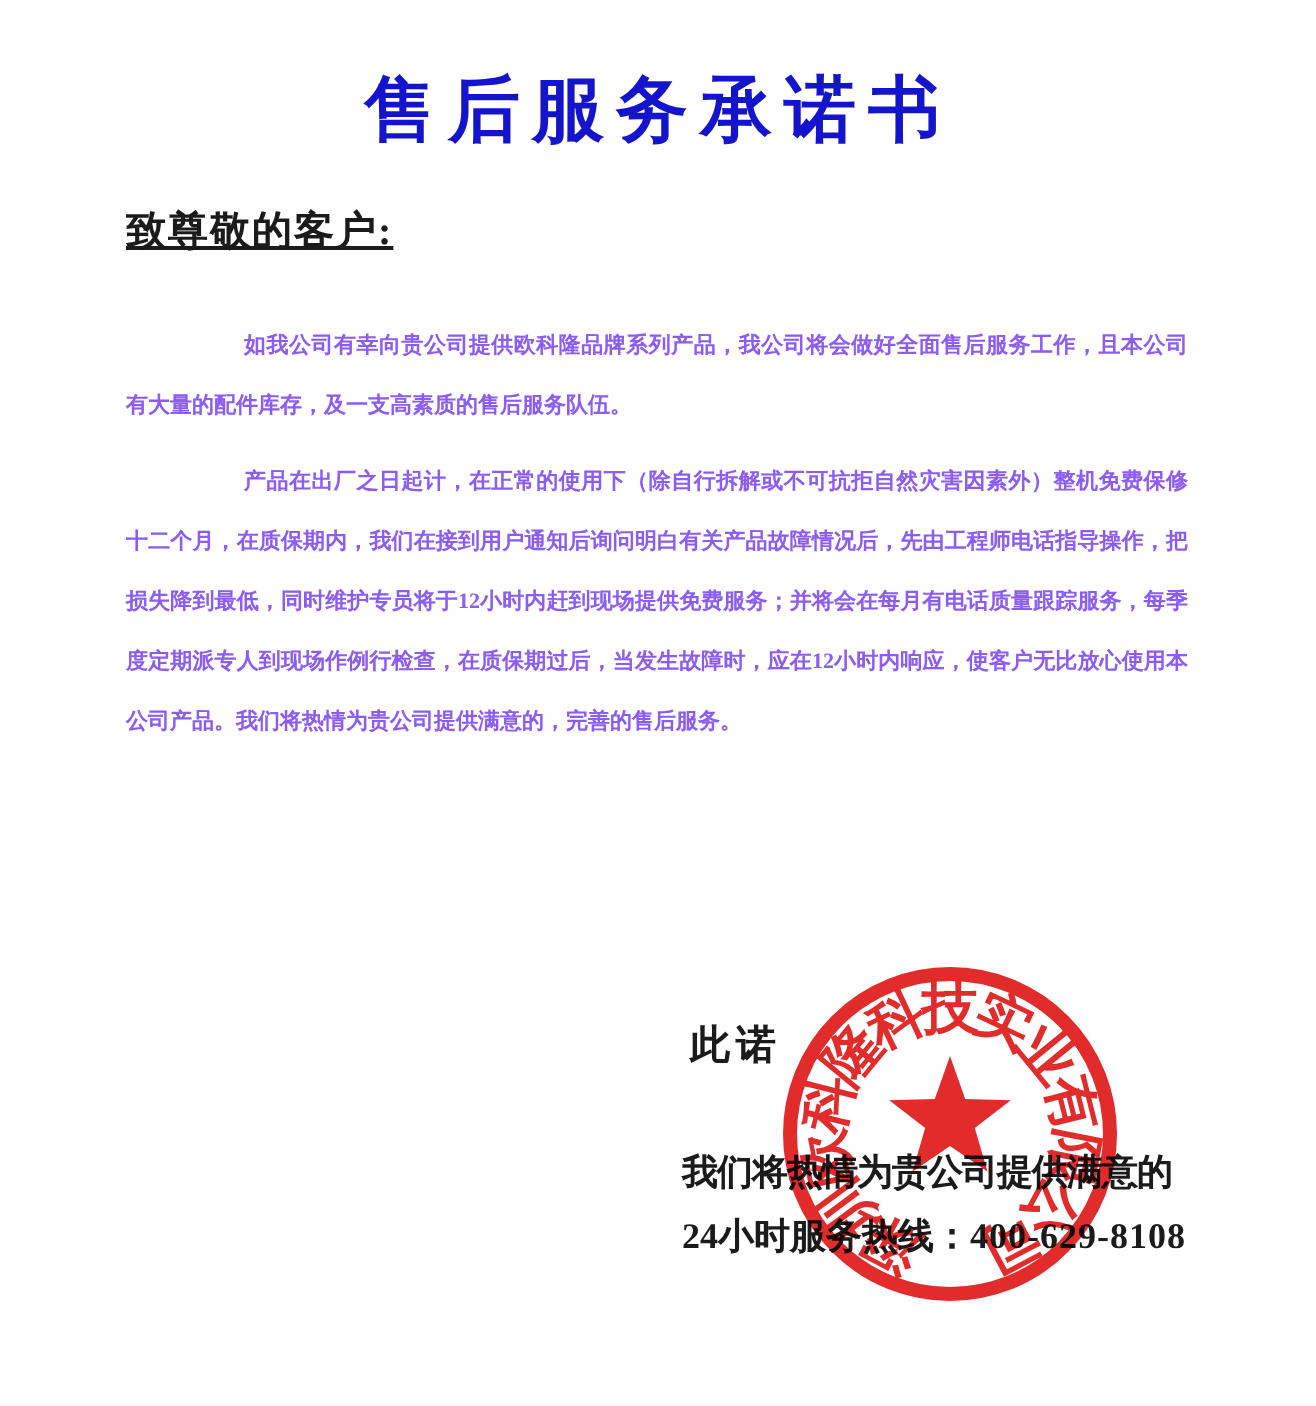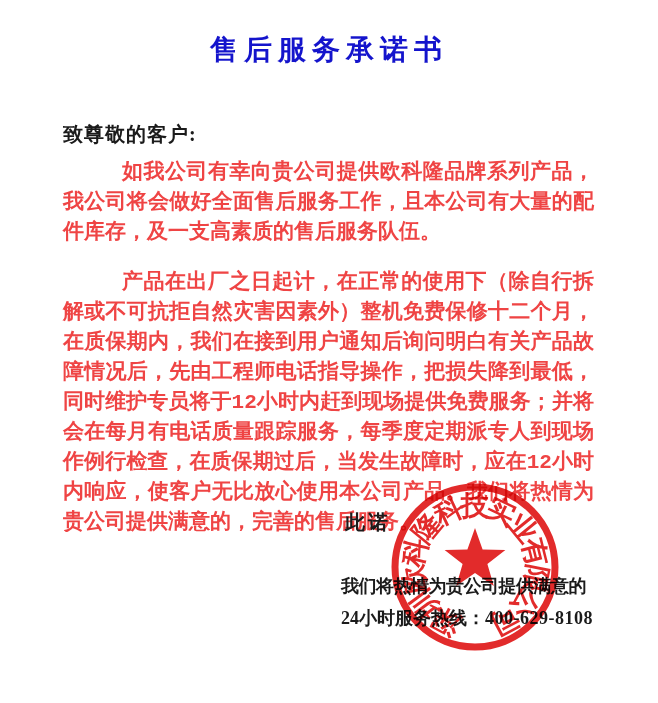--- a/index.html
+++ b/index.html
@@ -12,50 +12,51 @@
     font-family: "Liberation Serif", "DejaVu Serif", serif;
     color: #1b1b1b;
   }
   .title {
     position: absolute;
     top: 31px;
     left: 0;
     width: 100%;
     margin: 0;
     text-align: center;
-    font-size: 28px;
+    font-size: 36px;
     font-weight: bold;
     letter-spacing: 6px;
     font-family: "Liberation Serif", "DejaVu Serif", serif;
   }
   .salutation {
     position: absolute;
-    top: 121px;
+    top: 102px;
     left: 63px;
     font-size: 20px;
     font-weight: bold;
     letter-spacing: 1px;
+    text-decoration: underline;
   }
   .body-block {
     position: absolute;
     top: 158px;
     left: 63px;
     width: 531px;
   }
   .body-block p {
     margin: 0;
     text-indent: 59px;
     text-align: justify;
-    font-family: Liberation Mono, monospace;
+    font-family: Liberation Serif, serif;
     font-weight: bold;
-    font-size: 21px;
+    font-size: 11px;
     line-height: 30px;
-    color: #ef4444;
+    color: #8b5cf6;
   }
-  .body-block p + p { margin-top: 20px; }
+  .body-block p + p { margin-top: 8px; }
   .closing {
     position: absolute;
     top: 509px;
     left: 345px;
     font-size: 20px;
     font-weight: bold;
     letter-spacing: 3px;
     text-align: right;
   }
   .company-line {

